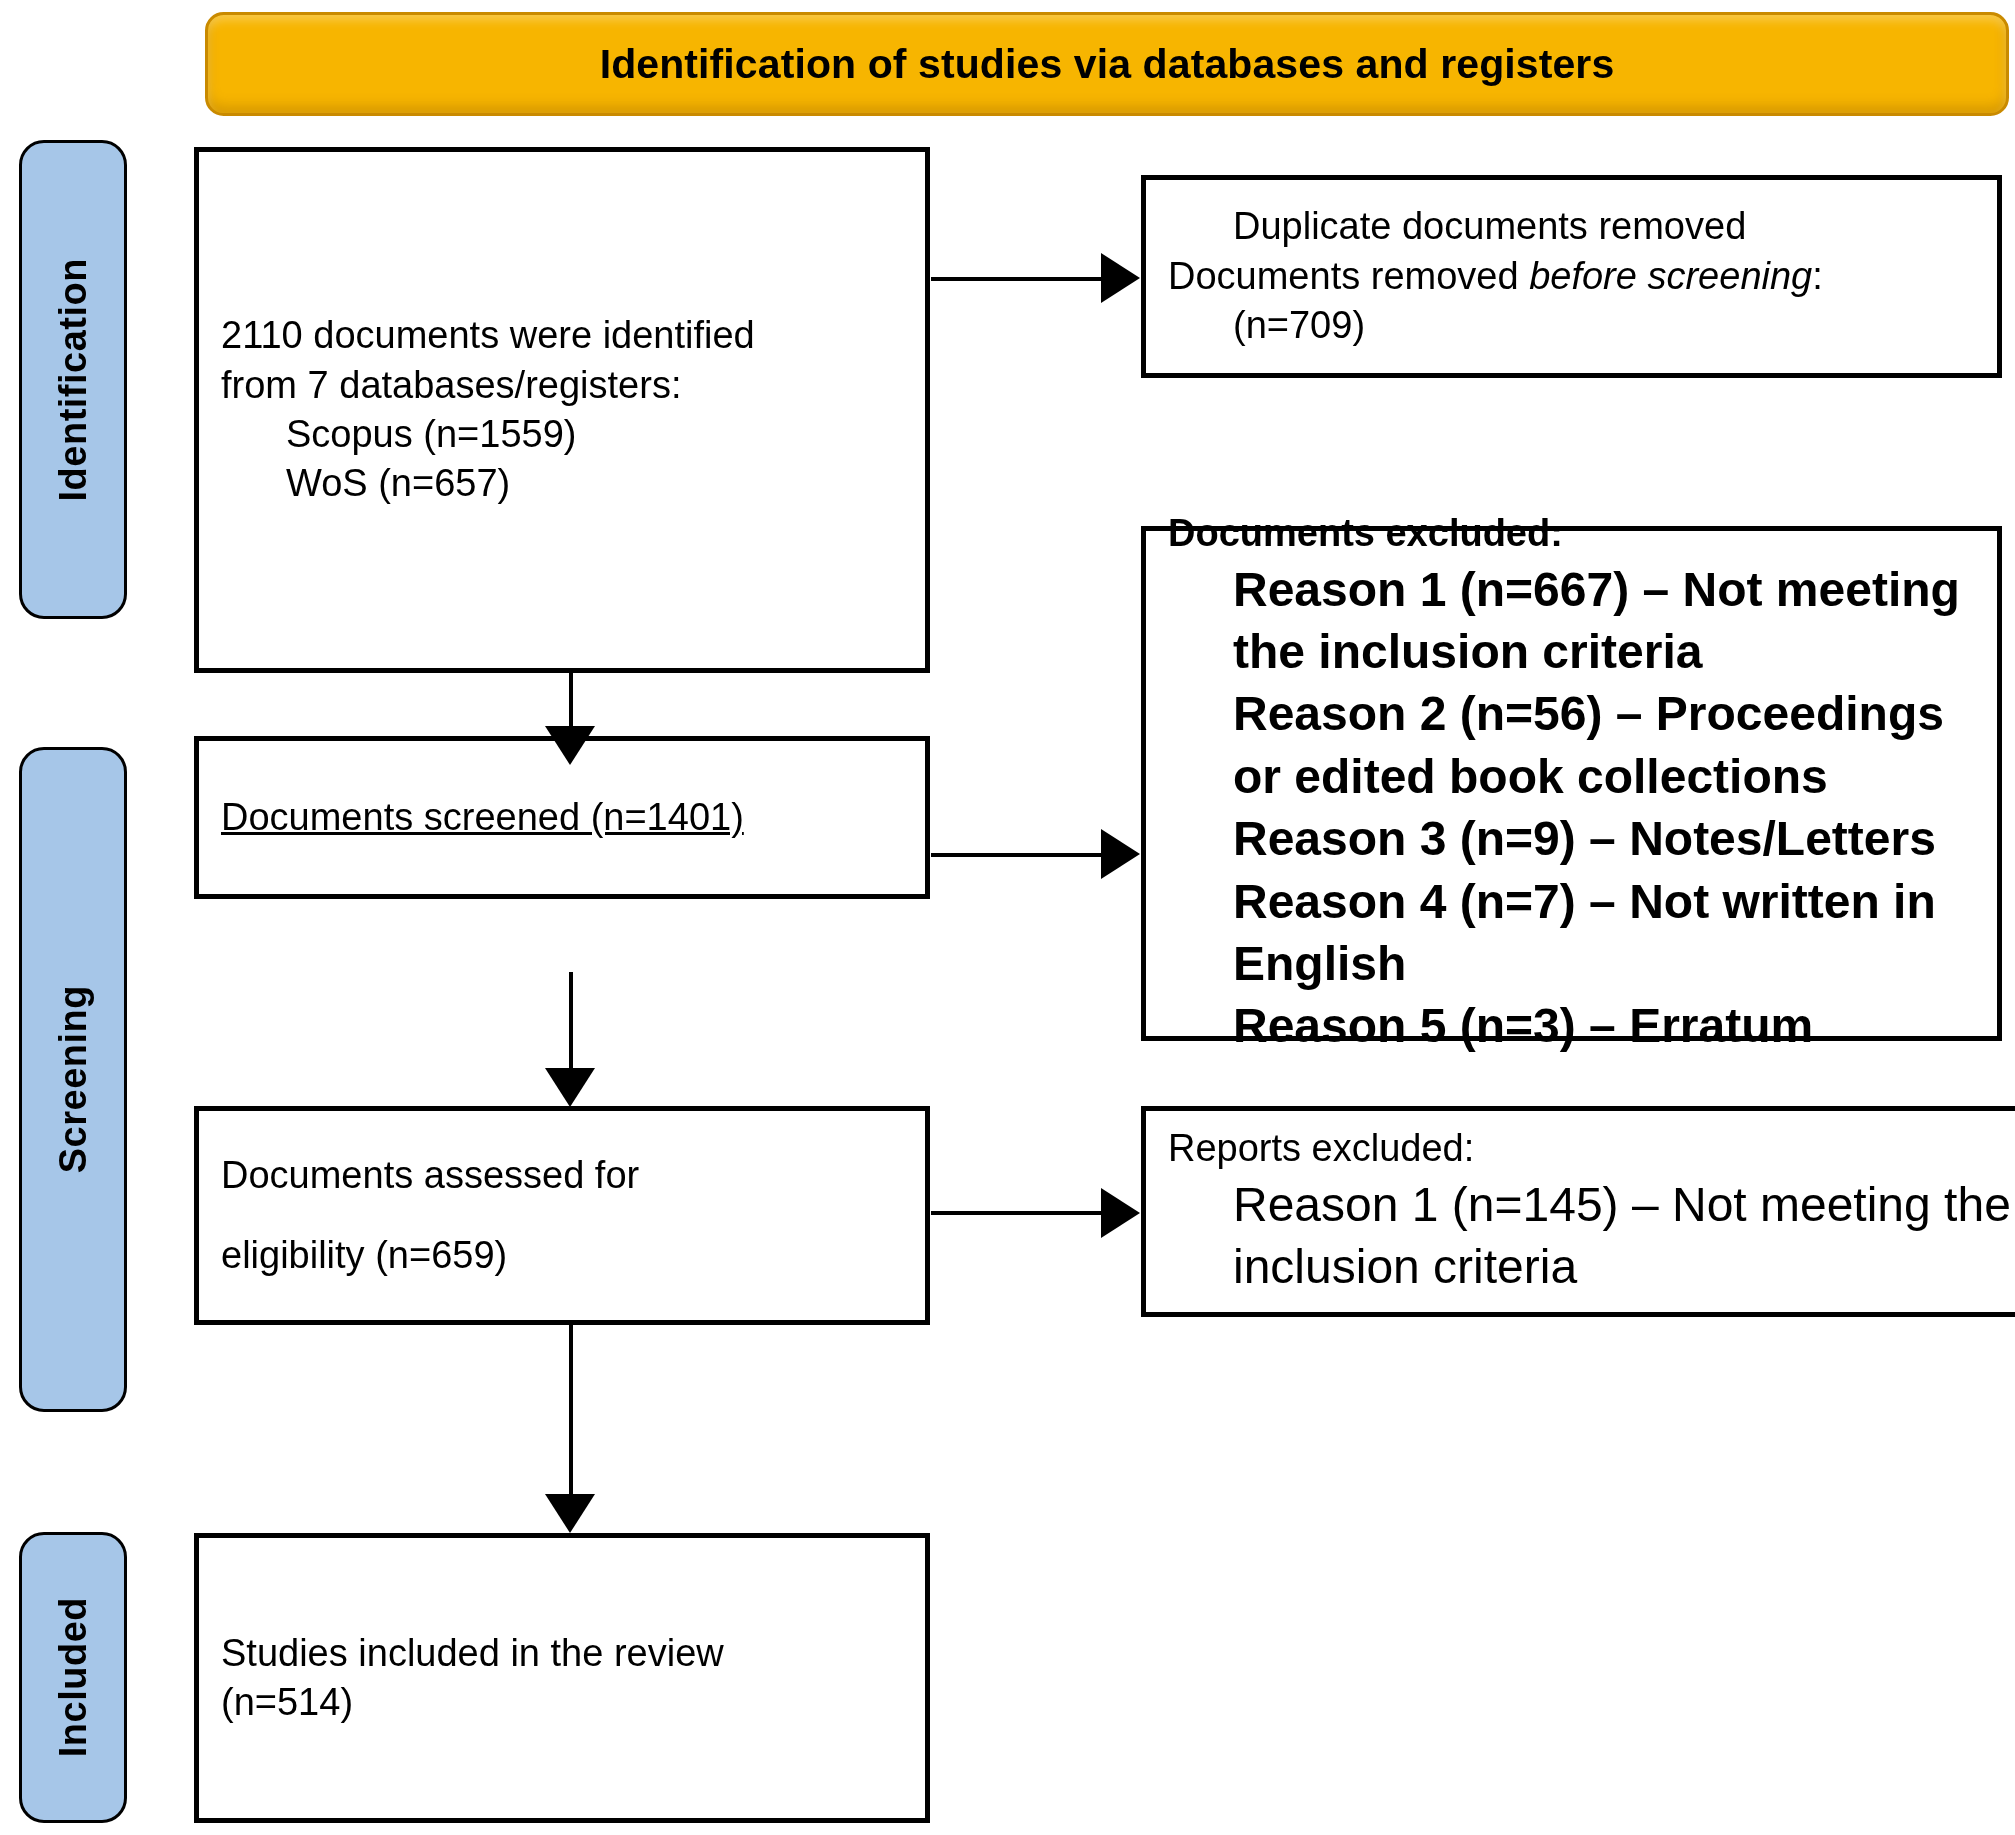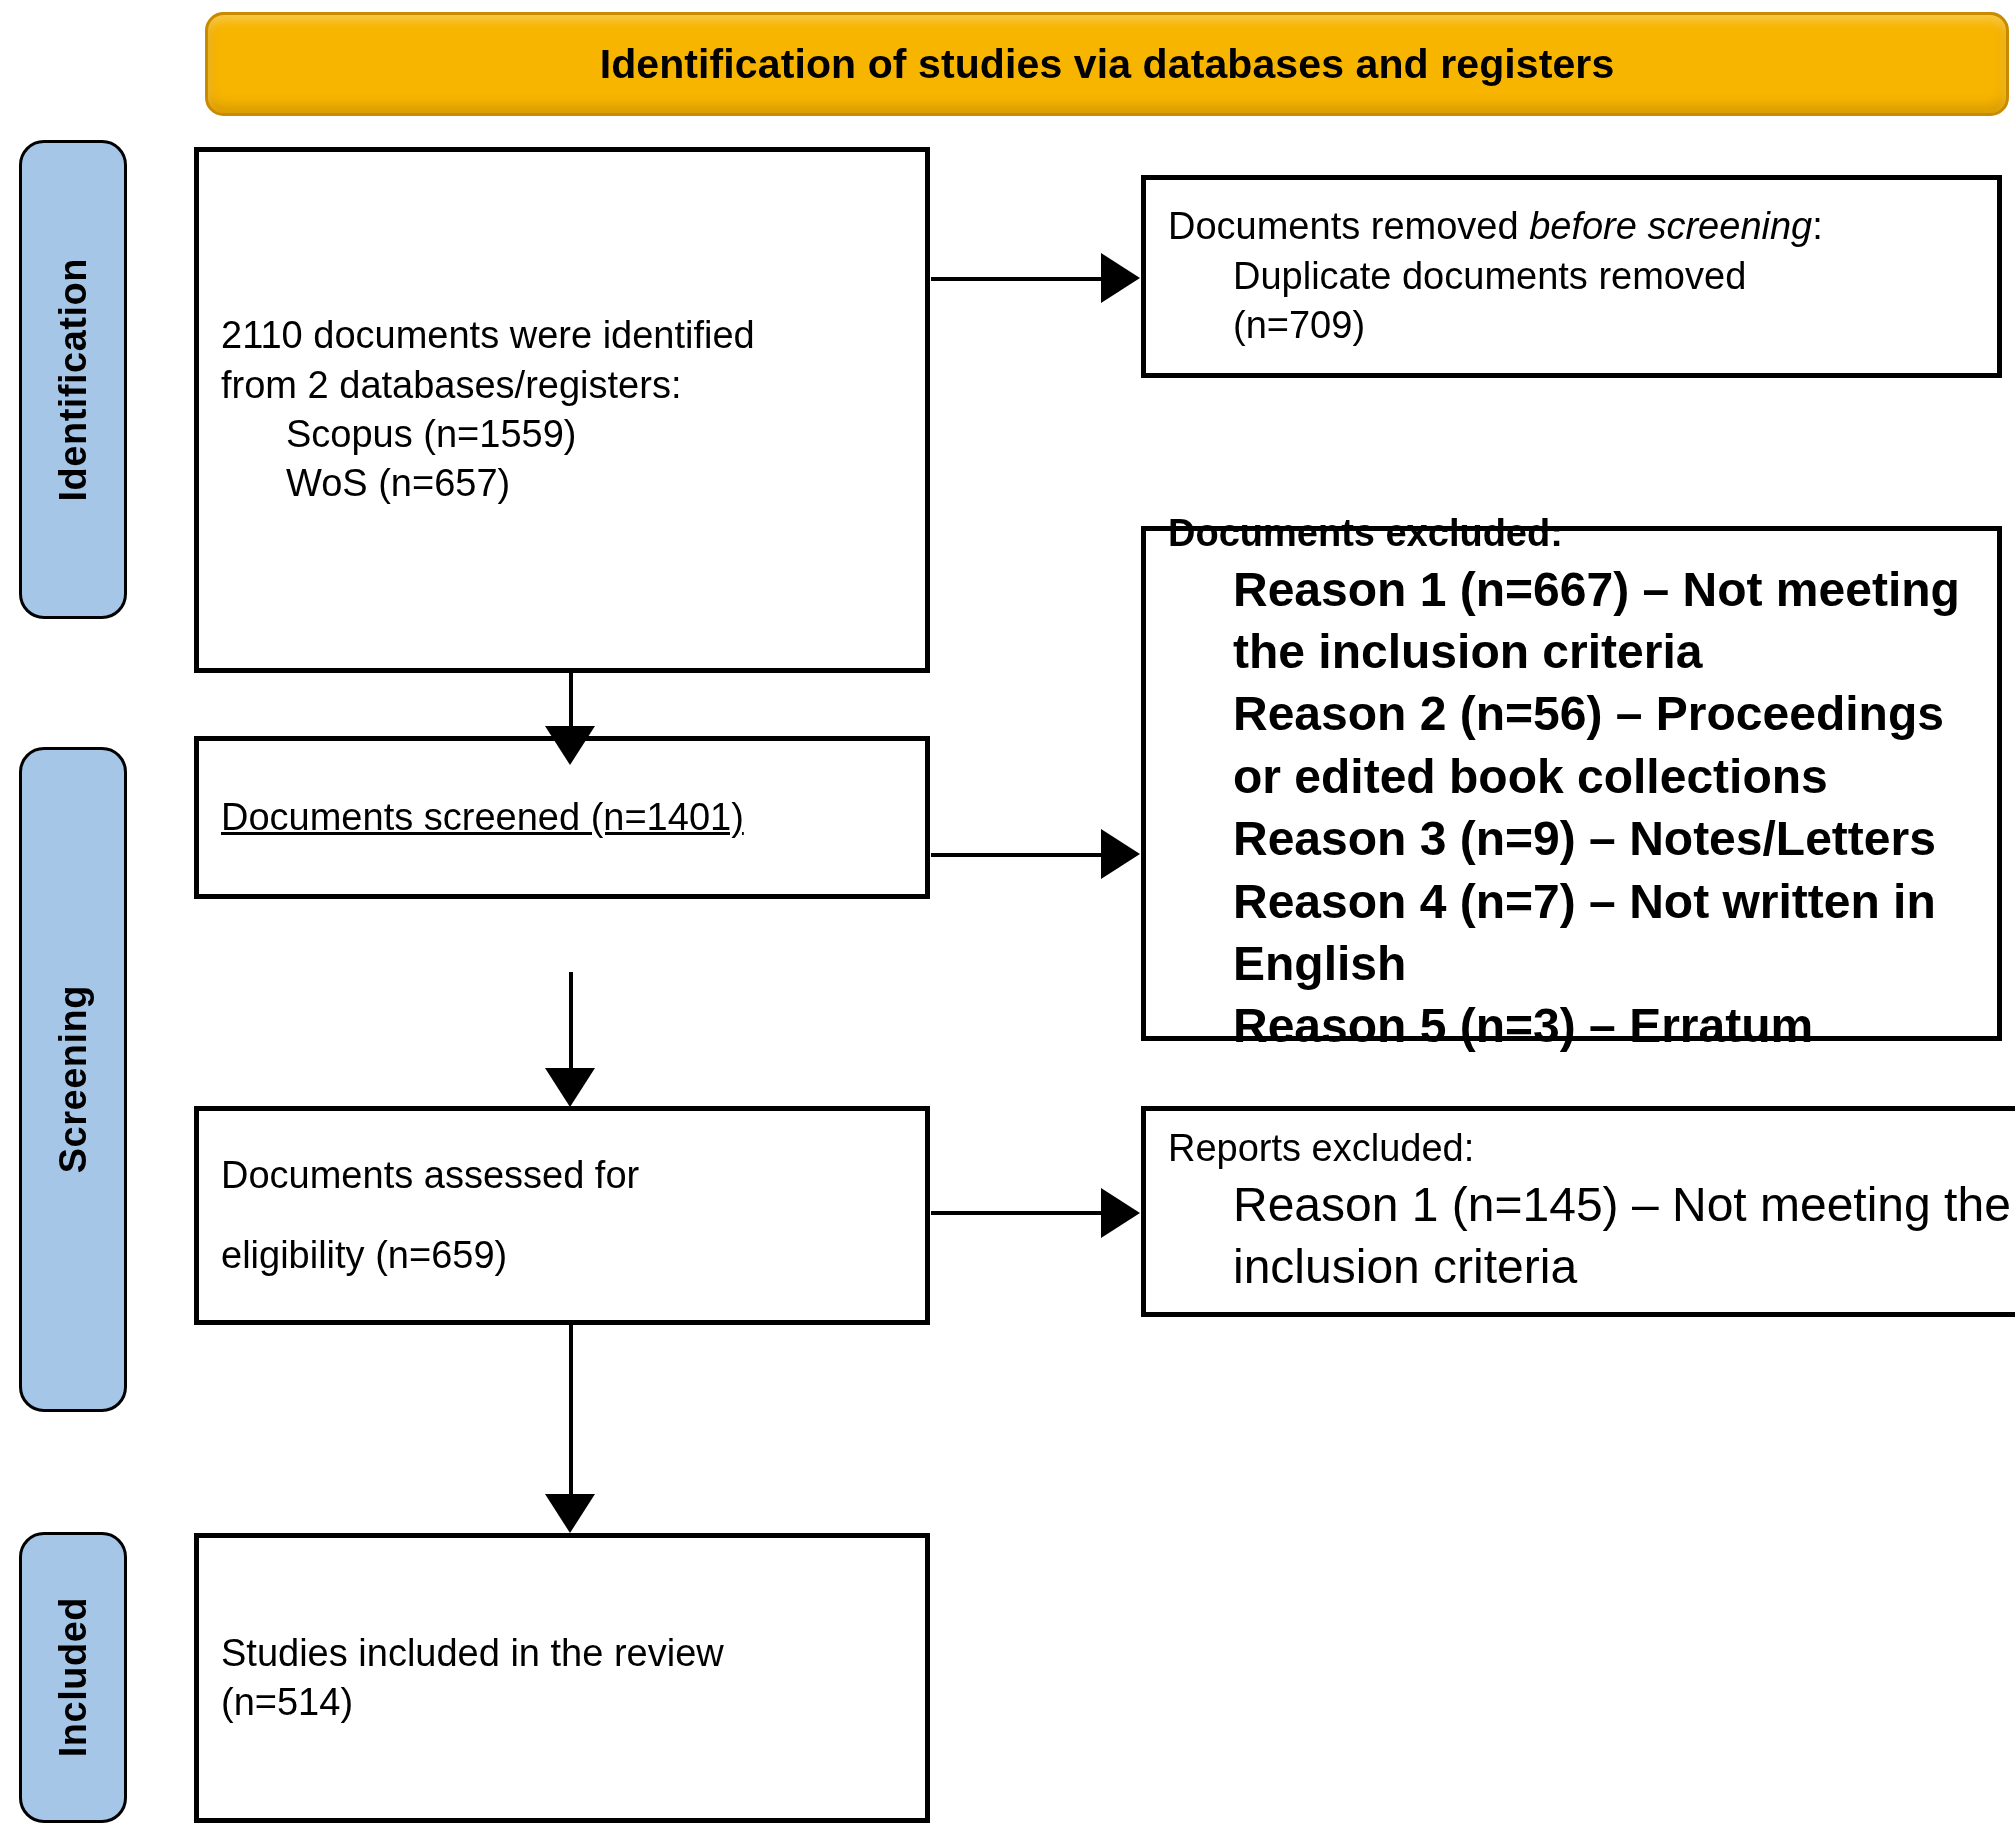--- a/index.html
+++ b/index.html
@@ -65,28 +65,28 @@
 </div>
 <div class="stage" id="stage-screening">
   <span class="stage-label">Screening</span>
 </div>
 <div class="stage" id="stage-included">
   <span class="stage-label">Included</span>
 </div>
 
 <div class="box box-pad" id="box-identified">
   <div class="line">2110 documents were identified</div>
-  <div class="line">from 2 databases/registers:</div>
+  <div class="line">from 7 databases/registers:</div>
   <div class="line ind">Scopus (n=1559)</div>
   <div class="line ind">WoS (n=657)</div>
 </div>
 
 <div class="box box-pad" id="box-removed">
+  <div class="line ind">Duplicate documents removed</div>
   <div class="line"><span>Documents removed </span><span class="it">before screening</span><span>:</span></div>
-  <div class="line ind">Duplicate documents removed</div>
   <div class="line ind">(n=709)</div>
 </div>
 
 <div class="box box-pad" id="box-screened">
   <div class="line">Documents screened (n=1401)</div>
 </div>
 
 <div class="box box-pad" id="box-excluded">
   <div class="line">Documents excluded:</div>
   <div class="hang">Reason 1 (n=667) – Not meeting the inclusion criteria</div>

